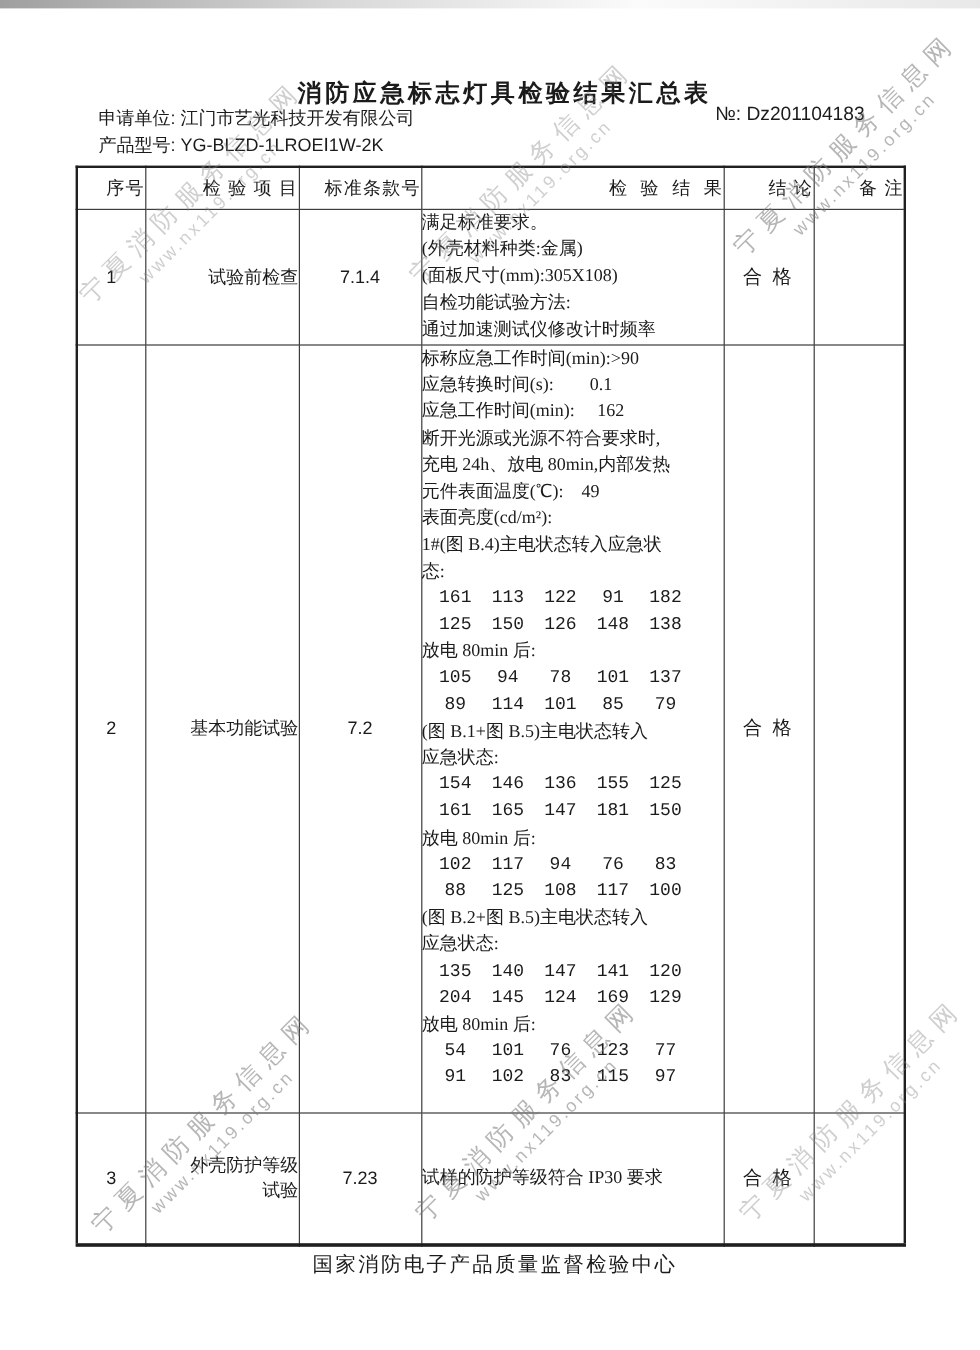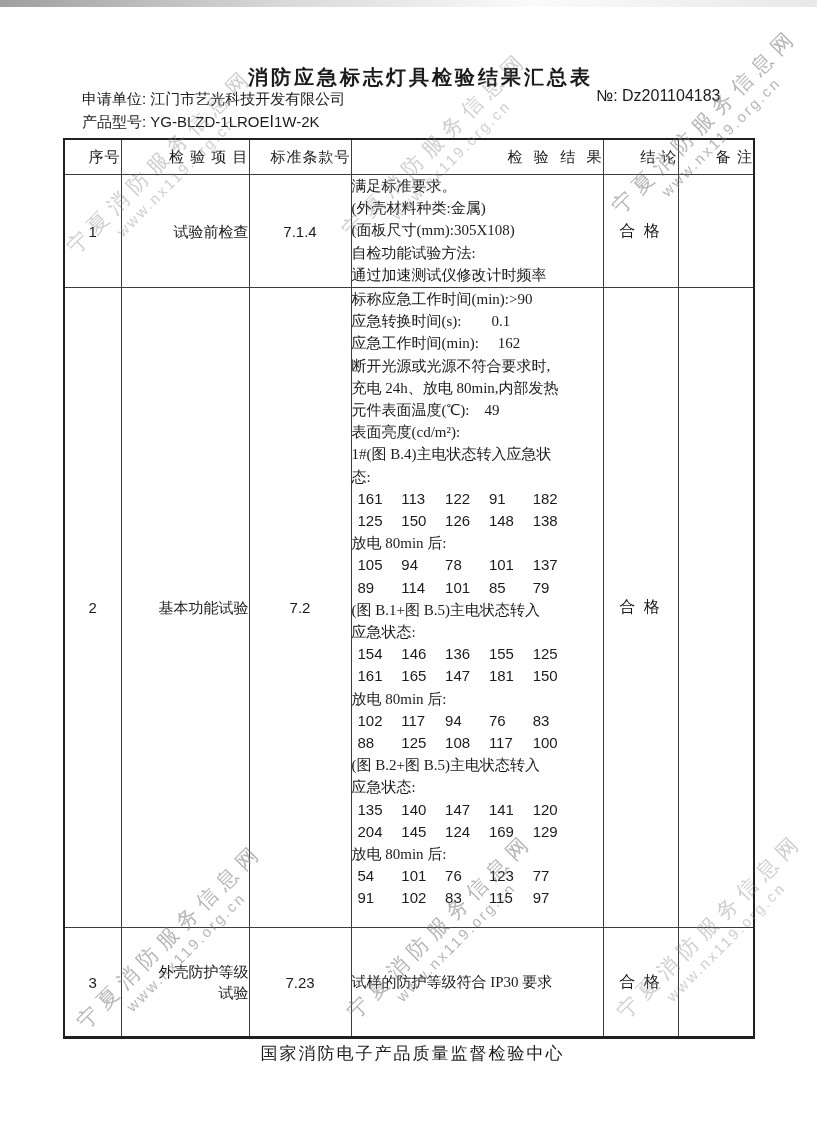--- a/index.html
+++ b/index.html
@@ -35,21 +35,21 @@
     height:34px; font-weight:normal; font-size:15px;
     text-align:right; letter-spacing:1px; white-space:pre;
   }
   .cell-center { text-align:center; vertical-align:middle; }
   .cell-item   { text-align:right; vertical-align:middle; white-space:pre-line; line-height:21px; }
   .concl       { letter-spacing:2px; font-size:16px; }
   .res-cell    { vertical-align:top; padding:6px 2px 2px 8px; line-height:22.2px; text-align:left; }
   .res-middle  { vertical-align:middle; padding:0 2px 0 8px; }
   .res-line    { white-space:pre-wrap;font-family:Liberation Serif, serif; }
   .num-row     { display:flex; padding:0 26px 0 6px; }
-  .num-row span{ flex:1; text-align:left; }
+  .num-row span{ flex:1; text-align:center;font-family:Liberation Mono, monospace; }
 
   .doc-footer {
     position:absolute; top:1042px; left:4px; width:100%;
     text-align:center; font-size:17px; letter-spacing:2px;
   }
 
   .wm {
     position:absolute; width:264px; text-align:center;
     transform:rotate(-45deg); pointer-events:none; z-index:9;
     color:rgba(122,122,122,0.55);

